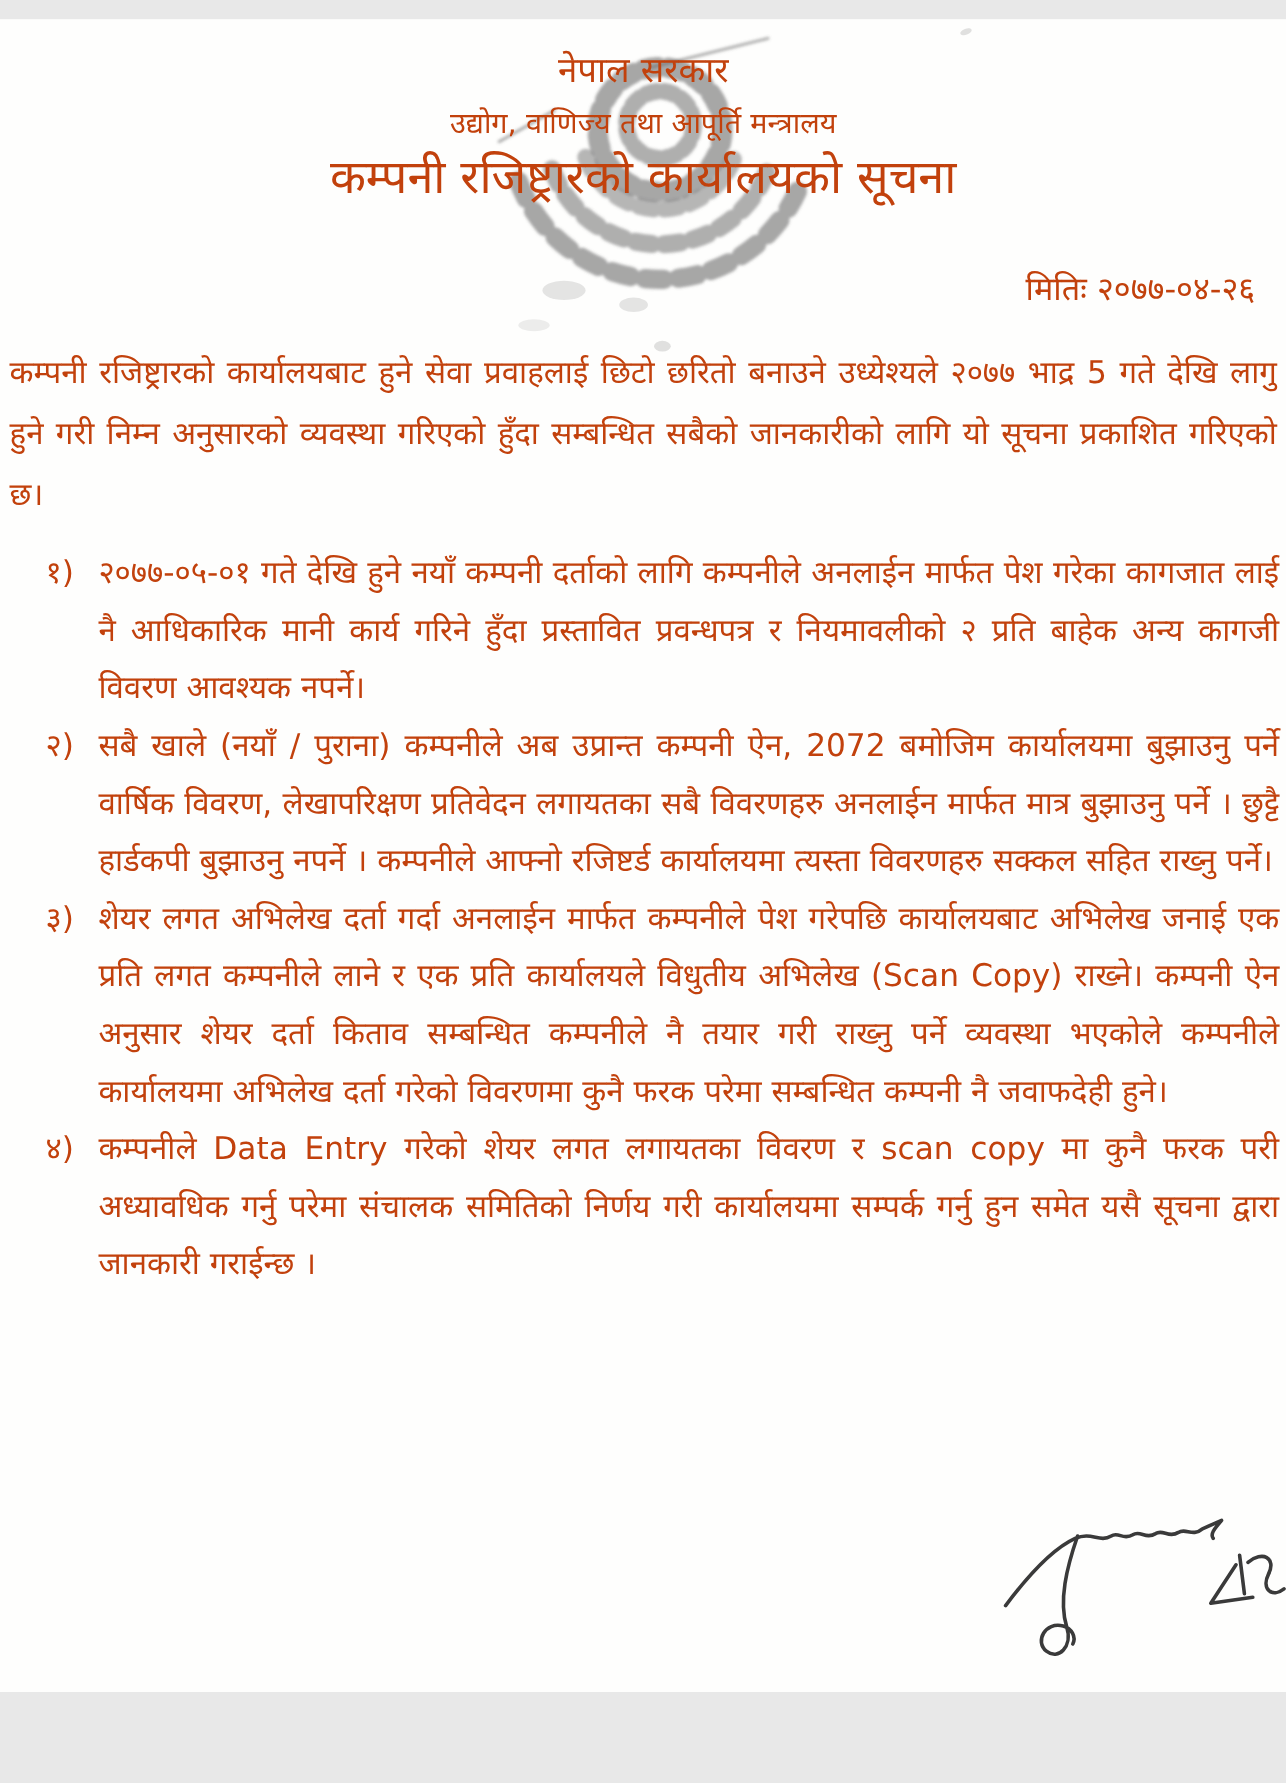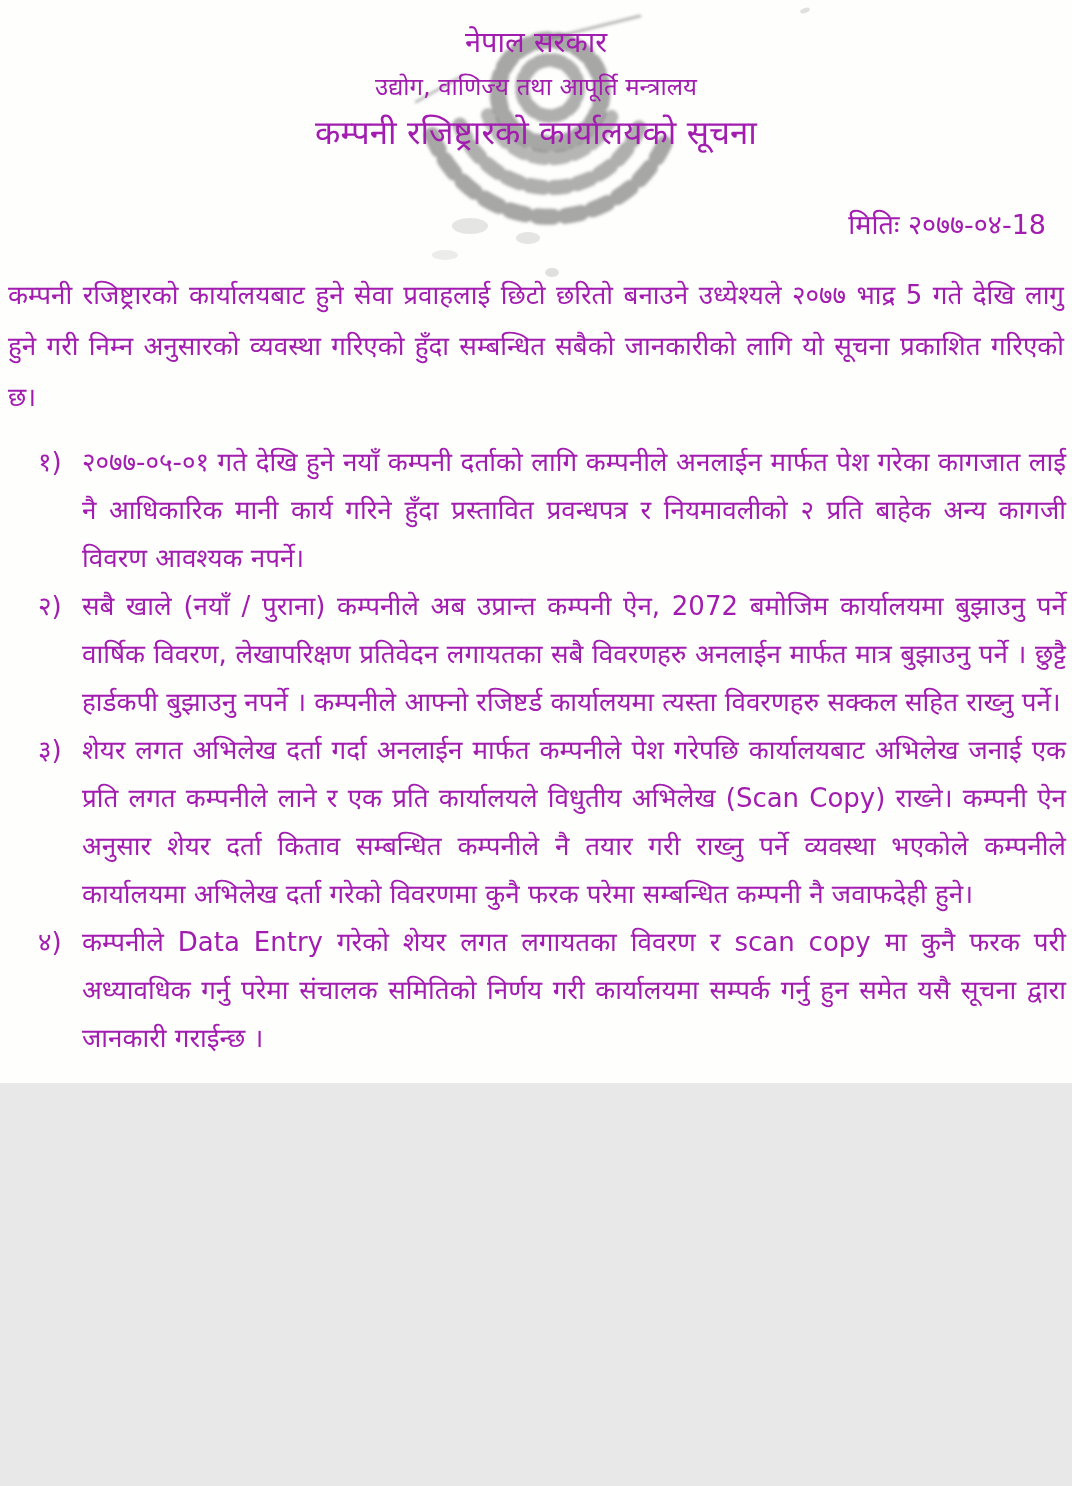--- a/index.html
+++ b/index.html
@@ -1,32 +1,32 @@
 <!DOCTYPE html>
 <html><head>
 <meta charset="utf-8">
 <style>
   html,body{margin:0;padding:0;background:#e8e8e8;}
   .page{
     position:relative;
-    width:1072px;height:1083px;
-    margin:0 auto;
+    width:1072px;height:1394px;
+    margin:16px auto;
     background:#fefefdff;
-    color:#a21caf;
+    color:#c2410c;
     font-family:"DejaVu Sans","Liberation Sans",sans-serif;
     overflow:hidden;
   }
   
   .letterhead{
     position:absolute;top:20px;left:0;width:100%;
     text-align:center;z-index:2;
   }
   .lh-line1{font-size:29px;line-height:45px;}
   .lh-line2{font-size:24px;line-height:45px;}
-  .lh-line3{font-size:33px;line-height:45px;}
+  .lh-line3{font-size:39px;line-height:45px;}
   
   .stamp{position:absolute;left:408px;top:10px;z-index:1;}
   
   .date-line{
     position:absolute;top:205px;right:26px;
     font-size:27px;z-index:2;
   }
   
   .intro{
     position:absolute;top:270px;left:8px;width:1056px;
@@ -93,21 +93,21 @@
   <span class="speck s1"></span>
   <span class="speck s2"></span>
   <span class="speck s3"></span>
 
   <header class="letterhead">
     <div class="lh-line1">नेपाल सरकार</div>
     <div class="lh-line2">उद्योग, वाणिज्य तथा आपूर्ति मन्त्रालय</div>
     <div class="lh-line3">कम्पनी रजिष्ट्रारको कार्यालयको सूचना</div>
   </header>
 
-  <div class="date-line">मितिः २०७७-०४-18</div>
+  <div class="date-line">मितिः २०७७-०४-२६</div>
 
   <p class="intro">कम्पनी रजिष्ट्रारको कार्यालयबाट हुने सेवा प्रवाहलाई छिटो छरितो बनाउने उध्येश्यले २०७७ भाद्र 5 गते देखि लागु हुने गरी निम्न अनुसारको व्यवस्था गरिएको हुँदा सम्बन्धित सबैको जानकारीको लागि यो सूचना प्रकाशित गरिएको छ।</p>
 
   <ol class="items">
     <li class="item">
       <span class="num">१)</span>
       <div class="txt">
         <p>२०७७-०५-०१ गते देखि हुने नयाँ कम्पनी दर्ताको लागि कम्पनीले अनलाईन मार्फत पेश गरेका कागजात लाई नै आधिकारिक मानी कार्य गरिने हुँदा प्रस्तावित प्रवन्धपत्र र नियमावलीको २ प्रति बाहेक अन्य कागजी विवरण आवश्यक नपर्ने।</p>
       </div>
     </li>

